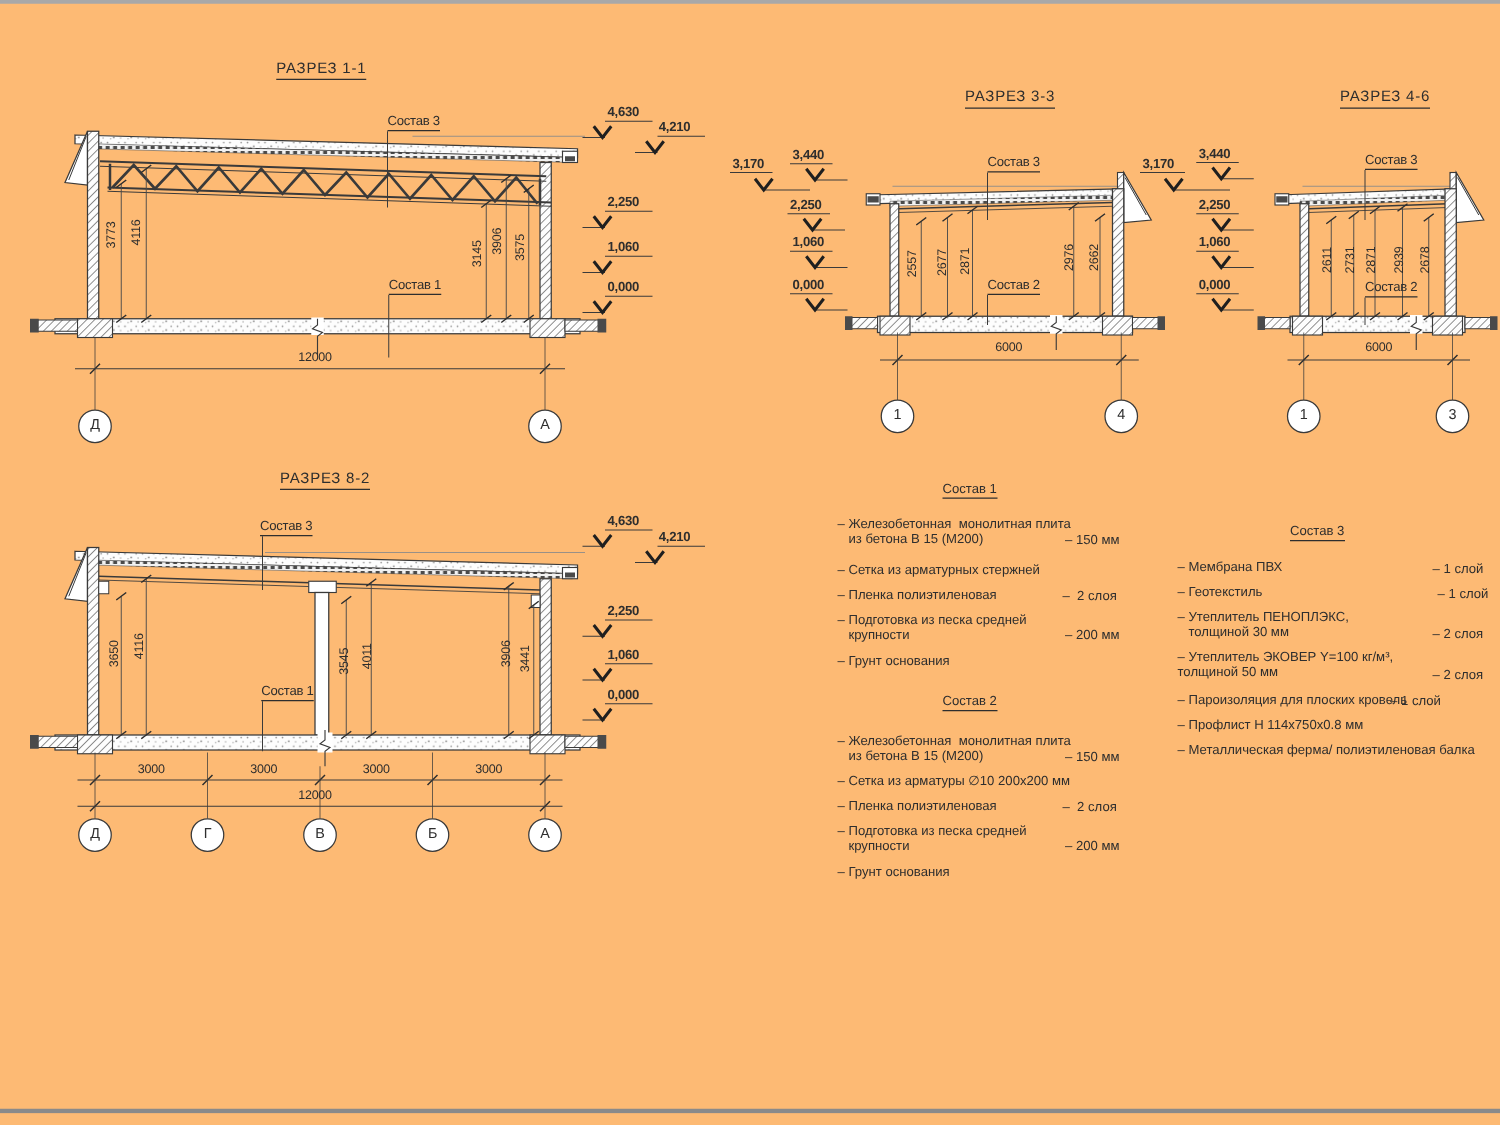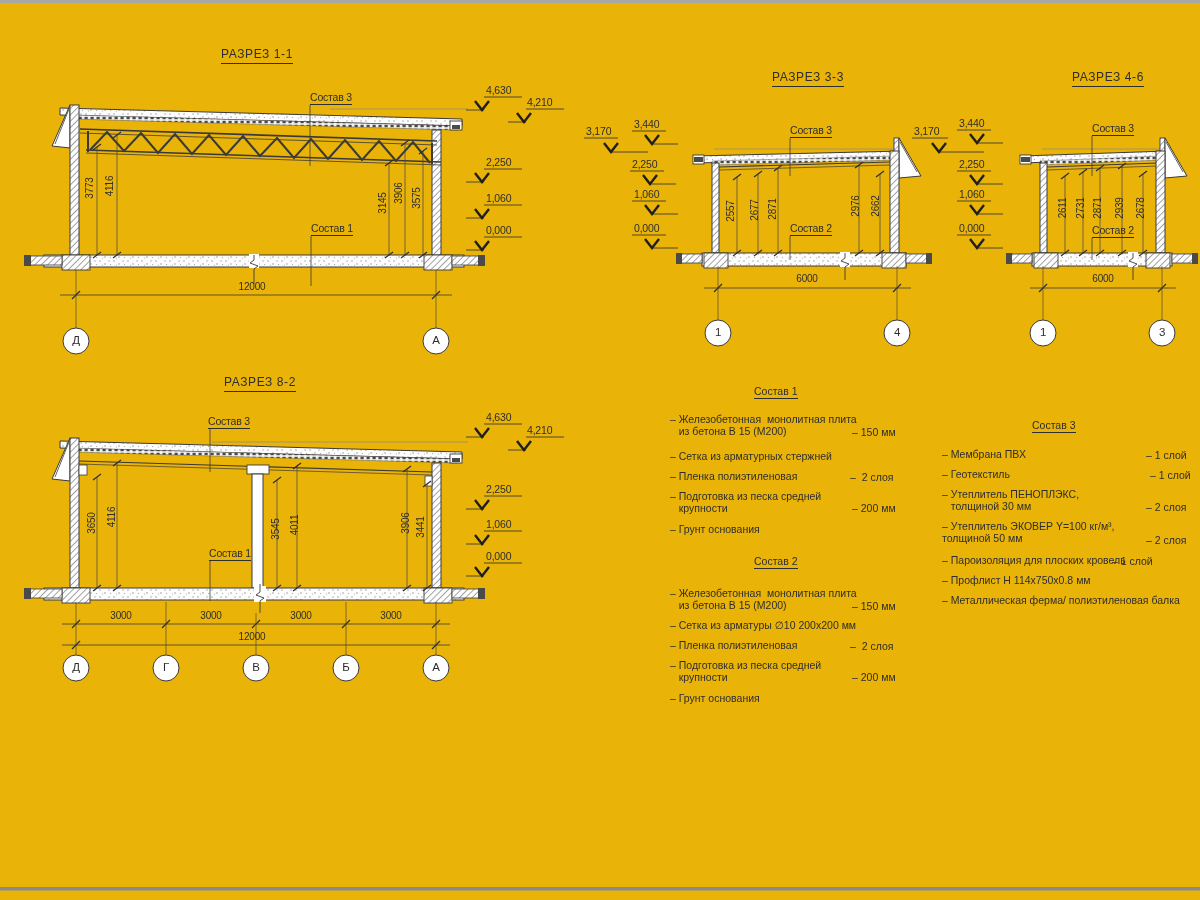--- a/index.html
+++ b/index.html
@@ -1,26 +1,26 @@
 <!DOCTYPE html>
 <html><head>
 <meta charset="utf-8">
 <style>
   html,body { margin:0; padding:0; background:#ffffff; }
-  #sheet { position:relative; width:1200px; height:900px; background:#eab308;
+  #sheet { position:relative; width:1200px; height:900px; background:#fdba74;
            font-family:"Liberation Sans", sans-serif; color:#2e2e2e; overflow:hidden; }
   #linework { position:absolute; left:0; top:0; }
   .t   { position:absolute; white-space:pre; color:#2e2e2e; letter-spacing:-0.2px; }
   .ttl { font-size:12px; letter-spacing:0.6px; border-bottom:1.2px solid #2e2e2e; padding-bottom:2px; }
   .sl  { font-size:10.5px; border-bottom:1px solid #2e2e2e; padding-bottom:1px; }
   .dim { font-size:10px; }
   .ctr { text-align:center; }
   .vdim{ width:46px; height:12px; line-height:12px; text-align:center; font-size:10px;
          transform:rotate(-90deg); transform-origin:50% 50%; }
-  .elev{ font-size:10.5px; }
+  .elev{ font-size:10.5px;font-weight:bold; }
   .gl  { font-size:11.5px; width:28px; text-align:center; }
   .spec { position:absolute; font-size:10.5px; }
   .spec .hd  { position:absolute; border-bottom:1px solid #2e2e2e; padding-bottom:1px; }
   .spec .row { position:absolute; white-space:pre; line-height:11.5px; }
   .spec .val { position:absolute; white-space:pre; }
 </style>
 </head>
 <body>
 
 <div id="sheet">

